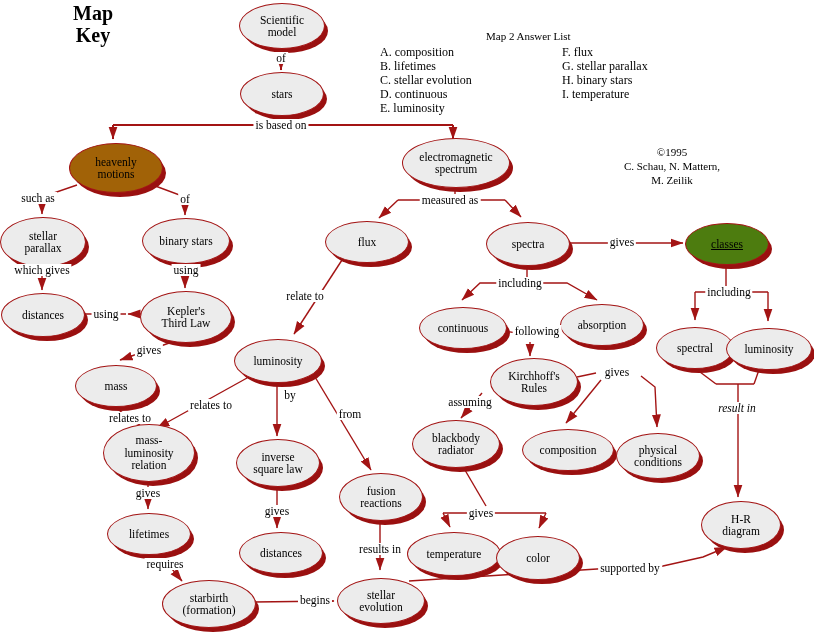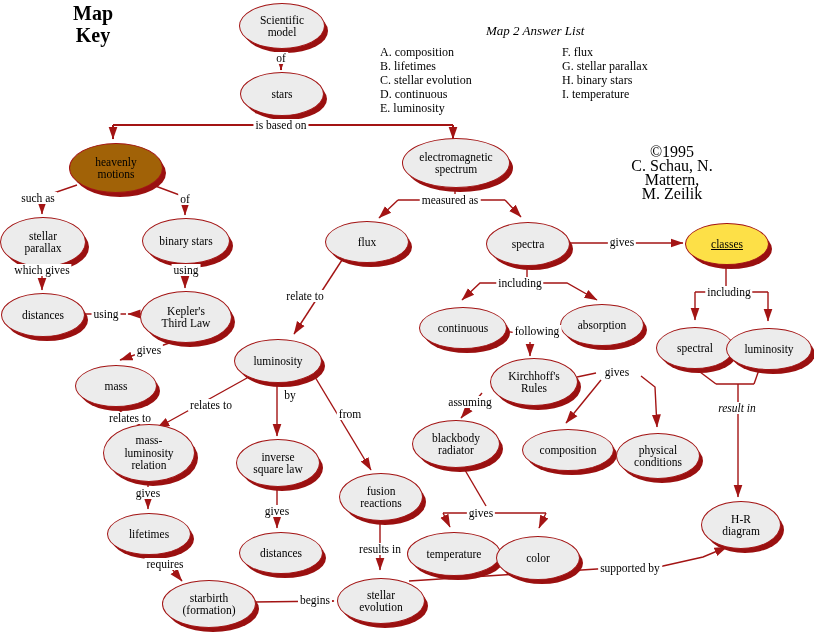--- a/index.html
+++ b/index.html
@@ -1,25 +1,25 @@
 <!DOCTYPE html>
 <html><head>
 <meta charset="utf-8">
 <style>
   html,body{margin:0;padding:0;background:#fff;}
   .stage{position:relative;width:814px;height:632px;background:#ffffff;overflow:hidden;
          font-family:"Liberation Serif", serif;color:#000;}
   .map-title{position:absolute;left:20px;top:2px;width:146px;text-align:center;
              font-weight:bold;font-size:20px;line-height:22px;}
-  .ans-heading{position:absolute;left:486px;top:23px;font-style:italic;font-size:13px;}
+  .ans-heading{position:absolute;left:486px;top:30px;font-size:11px;}
   .ans-col{position:absolute;top:45px;font-size:12px;line-height:14px;}
   .ans-col1{left:380px;}
   .ans-col2{left:562px;}
   .credit{position:absolute;left:610px;top:145px;width:124px;text-align:center;
-          font-size:16px;line-height:14px;}
+          font-size:11px;line-height:14px;}
   #edge-svg{position:absolute;left:0;top:0;}
   .node{position:absolute;display:flex;flex-direction:column;align-items:center;justify-content:center;
         text-align:center;border-radius:50%;font-size:11.5px;line-height:12.5px;}
   .elabel{position:absolute;transform:translate(-50%,-50%);background:#fff;
           padding:0 2px;font-size:11.5px;white-space:nowrap;}
 </style>
 </head>
 <body>
 
 <div class="stage">
@@ -144,21 +144,21 @@
       <div class="node" style="left: 402px; top: 138px; width: 106px; height: 48px; background: rgb(236, 236, 236); border: 1.5px solid rgb(163, 20, 20); box-shadow: rgb(154, 16, 16) 4px 5px 0px -1px; color: rgb(0, 0, 0);">
         <div>electromagnetic</div>
         <div>spectrum</div>
       </div>
       <div class="node" style="left: 325px; top: 221px; width: 82px; height: 40px; background: rgb(236, 236, 236); border: 1.5px solid rgb(163, 20, 20); box-shadow: rgb(154, 16, 16) 4px 5px 0px -1px; color: rgb(0, 0, 0);">
         <div>flux</div>
       </div>
       <div class="node" style="left: 486px; top: 222px; width: 82px; height: 42px; background: rgb(236, 236, 236); border: 1.5px solid rgb(163, 20, 20); box-shadow: rgb(154, 16, 16) 4px 5px 0px -1px; color: rgb(0, 0, 0);">
         <div>spectra</div>
       </div>
-      <div class="node" style="left: 685px; top: 223px; width: 82px; height: 40px; background: #fde047; border: 1.5px solid rgb(163, 20, 20); box-shadow: rgb(154, 16, 16) 4px 5px 0px -1px; color: rgb(0, 0, 0); text-decoration: underline;">
+      <div class="node" style="left: 685px; top: 223px; width: 82px; height: 40px; background: #4d7c0f; border: 1.5px solid rgb(163, 20, 20); box-shadow: rgb(154, 16, 16) 4px 5px 0px -1px; color: rgb(0, 0, 0); text-decoration: underline;">
         <div>classes</div>
       </div>
       <div class="node" style="left: 419px; top: 307px; width: 86px; height: 40px; background: rgb(236, 236, 236); border: 1.5px solid rgb(163, 20, 20); box-shadow: rgb(154, 16, 16) 4px 5px 0px -1px; color: rgb(0, 0, 0);">
         <div>continuous</div>
       </div>
       <div class="node" style="left: 560px; top: 304px; width: 82px; height: 40px; background: rgb(236, 236, 236); border: 1.5px solid rgb(163, 20, 20); box-shadow: rgb(154, 16, 16) 4px 5px 0px -1px; color: rgb(0, 0, 0); align-items: center;">
         <div>absorption</div>
       </div>
       <div class="node" style="left: 656px; top: 327px; width: 76px; height: 40px; background: rgb(236, 236, 236); border: 1.5px solid rgb(163, 20, 20); box-shadow: rgb(154, 16, 16) 4px 5px 0px -1px; color: rgb(0, 0, 0);">
         <div>spectral</div>

